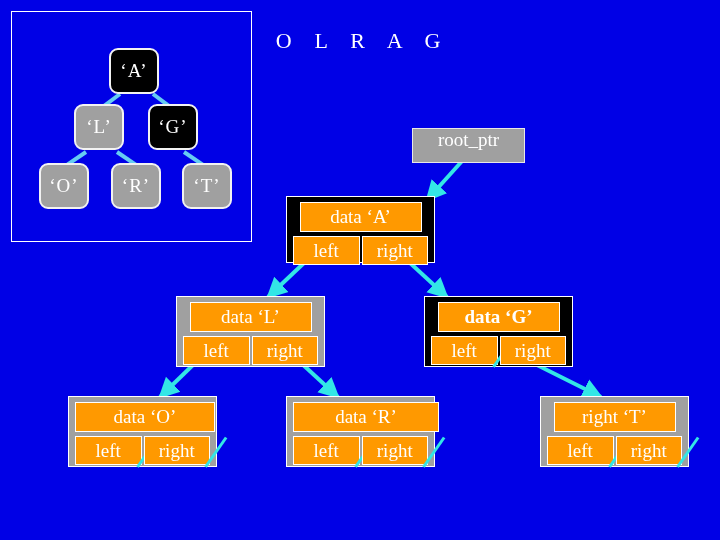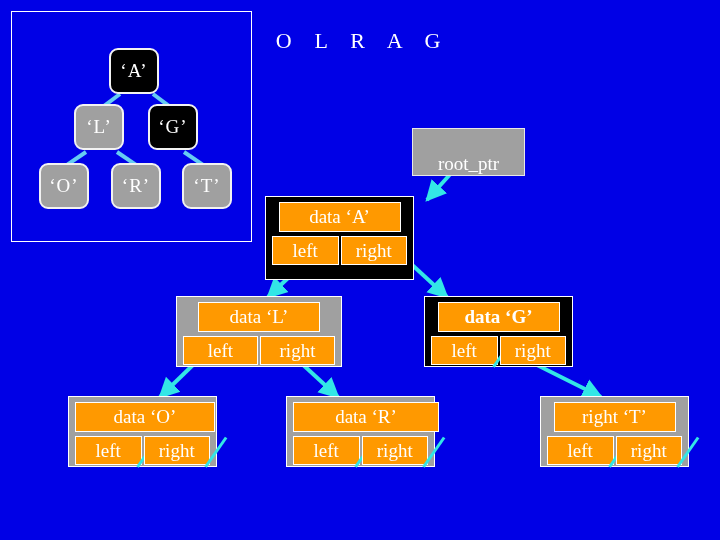--- a/index.html
+++ b/index.html
@@ -71,28 +71,28 @@
     transform-origin: 0 50%;
     z-index: 1;
   }
 
   
   .rootptr {
     position: absolute;
     left: 412px;
     top: 128px;
     width: 113px;
-    height: 48px;
+    height: 35px;
     background: #A0A0A0;
     border: 1.5px solid #E8E8E8;
     box-sizing: border-box;
     color: #FFFFFF;
     font-size: 19px;
     display: flex;
-    align-items: flex-end;
+    align-items: flex-start;
     justify-content: center;
     z-index: 4;
   }
 
   
   .node {
     position: absolute;
     box-sizing: border-box;
     border: 1.5px solid #FFFFFF;
     padding: 5px 6px 6px 6px;
@@ -200,35 +200,35 @@
 
     <line x1="300" y1="362" x2="338" y2="397" stroke="#33E6E6" stroke-width="4" marker-end="url(#ah)"></line>
 
     <line x1="531" y1="362" x2="601" y2="397" stroke="#33E6E6" stroke-width="4" marker-end="url(#ah)"></line>
   </svg>
 
   <div class="rootptr">
     <span>root_ptr</span>
   </div>
 
-  <div class="node black" style="left:265px; top:196px; width:149px; height:84px;">
+  <div class="node black" style="left:286px; top:196px; width:149px; height:67px;">
     <div class="cell data" style="width:122px;">
       <span>data ‘A’</span>
     </div>
     <div class="row">
       <div class="cell ptr">
         <span>left</span>
       </div>
       <div class="cell ptr">
         <span>right</span>
       </div>
     </div>
   </div>
 
-  <div class="node gray" style="left:176px; top:296px; width:166px; height:71px;">
+  <div class="node gray" style="left:176px; top:296px; width:149px; height:71px;">
     <div class="cell data" style="width:122px;">
       <span>data ‘L’</span>
     </div>
     <div class="row">
       <div class="cell ptr">
         <span>left</span>
       </div>
       <div class="cell ptr">
         <span>right</span>
       </div>

